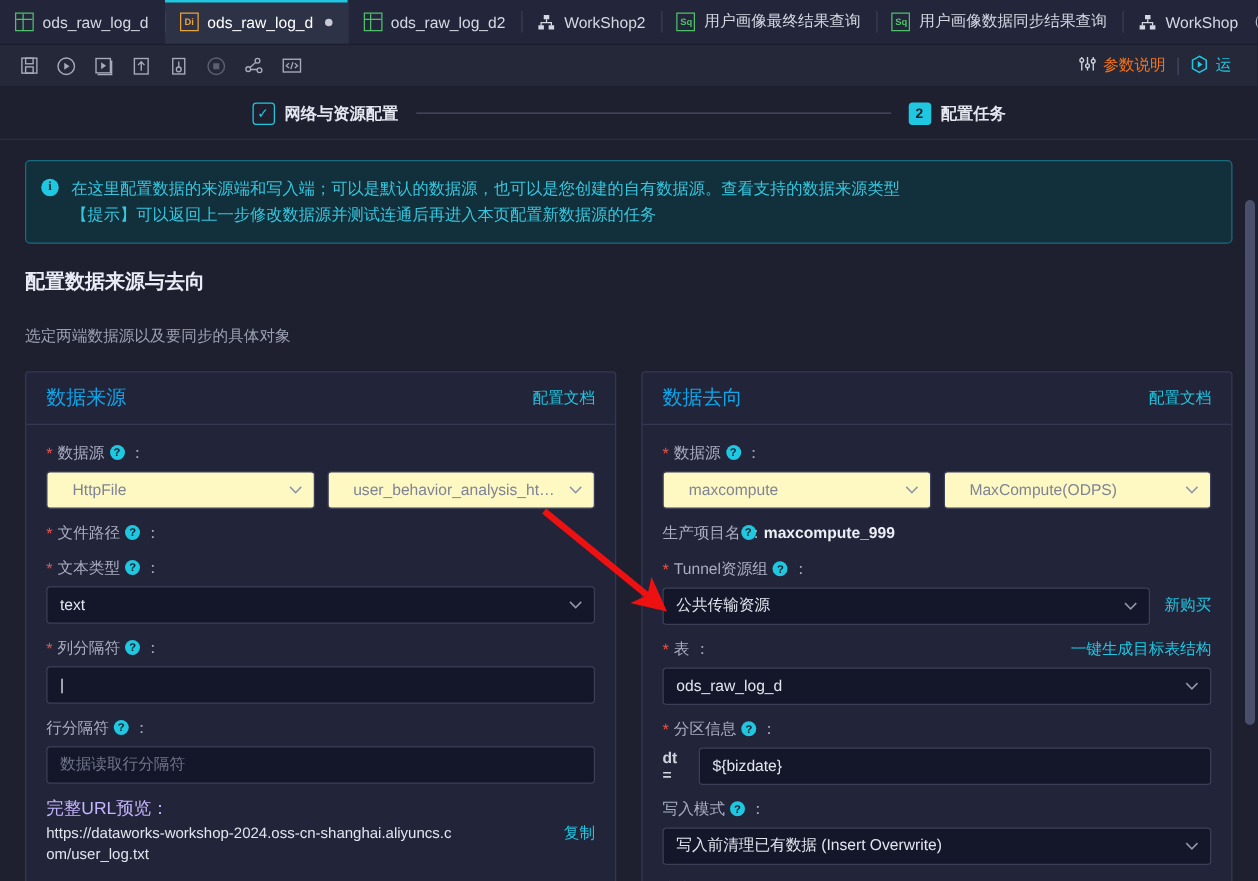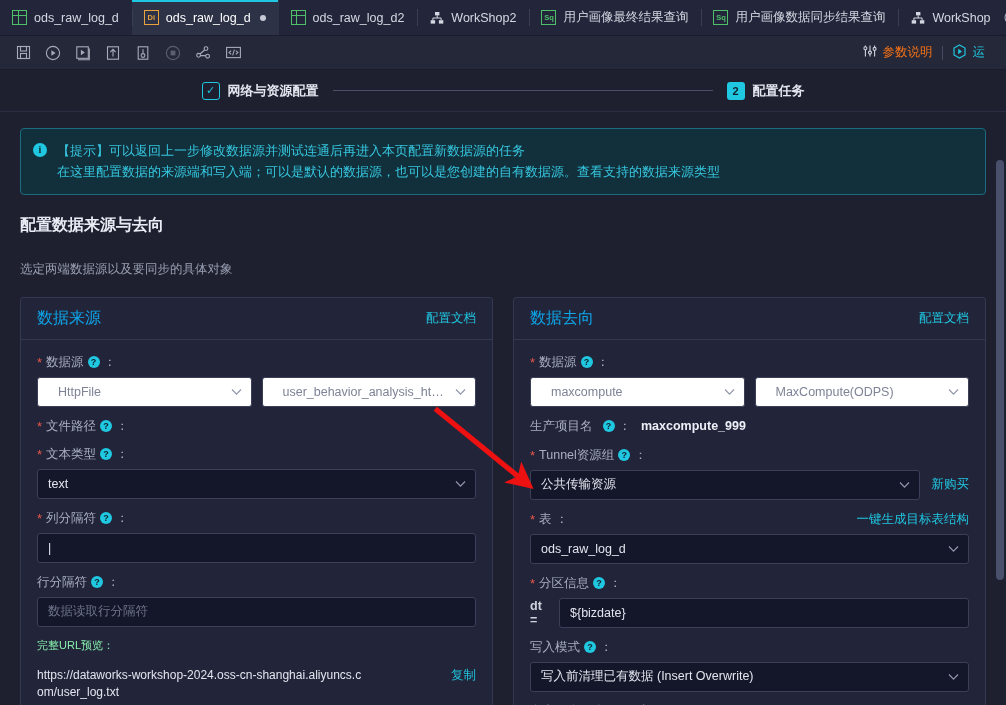--- a/index.html
+++ b/index.html
@@ -235,56 +235,56 @@
     border-radius: 3px;
     color: #e2e5ee;
     font-size: 12.5px;
     font-family: inherit;
     padding: 0 10px;
     width: 100%;
     display: flex; align-items: center;
     position: relative;
   }
   .sel.disabled {
-    background: #ffffff;
+    background: #fef9c3;
     color: #7e8396;
     border-color: #3b3f58;
     padding-left: 20px;
   }
   .sel .caret {
     position: absolute; right: 9px; top: 50%;
     transform: translateY(-50%);
     color: #9197aa;
     pointer-events: none;
   }
   .sel .val { white-space: nowrap; overflow: hidden; text-overflow: ellipsis; padding-right: 20px; }
   .inp .ph { color: #6f7489; }
   .inp .val { color: #e2e5ee; }
   .caret-svg { display: block; }
 
   .half { flex: 1 1 0; min-width: 0; }
 
   .plain-row {
-    display: flex; align-items: center; gap: 10px;
+    display: flex; align-items: center; 
     font-size: 12.5px;
     margin-bottom: 12px;
   }
   .plain-val { color: #eceff6; font-weight: bold; font-size: 12.5px; }
 
   .with-side { display: flex; align-items: center; gap: 12px; }
   .side-link { font-size: 12.5px; color: #1fc7e0; white-space: nowrap; cursor: pointer; }
 
   .label-row {
     display: flex; align-items: center; justify-content: space-between;
     margin-bottom: 6px;
   }
 
   
   .url-block { margin-top: 2px; margin-bottom: 10px; }
-  .url-head { font-size: 11px; color: #86efac; margin-bottom: 14px; }
+  .url-head { font-size: 14px; color: #c4b5fd; margin-bottom: 2px; }
   .url-row { display: flex; align-items: flex-start; justify-content: space-between; gap: 10px; }
   .url-text {
     font-size: 12px; color: #e2e5ee; line-height: 1.45;
     word-break: break-all; max-width: 330px;
   }
   .url-copy { font-size: 12.5px; color: #1fc7e0; cursor: pointer; flex: 0 0 auto; }
 
   .part-row { display: flex; align-items: center; gap: 8px; }
   .part-key { font-size: 12.5px; color: #cfd3de; font-weight: bold; }
 
@@ -456,22 +456,22 @@
       <span class="step-label">配置任务</span>
     </div>
   </div>
 </div>
 
 <div class="main">
 
   <div class="banner">
     <span class="banner-icon">i</span>
     <div class="banner-text">
+      <p>在这里配置数据的来源端和写入端；可以是默认的数据源，也可以是您创建的自有数据源。查看支持的数据来源类型</p>
       <p>【提示】可以返回上一步修改数据源并测试连通后再进入本页配置新数据源的任务</p>
-      <p>在这里配置数据的来源端和写入端；可以是默认的数据源，也可以是您创建的自有数据源。查看支持的数据来源类型</p>
     </div>
   </div>
 
   <div class="sec-title">配置数据来源与去向</div>
   <div class="sec-sub">选定两端数据源以及要同步的具体对象</div>
 
   <div class="panels">
 
     <div class="panel">
       <div class="panel-head">

